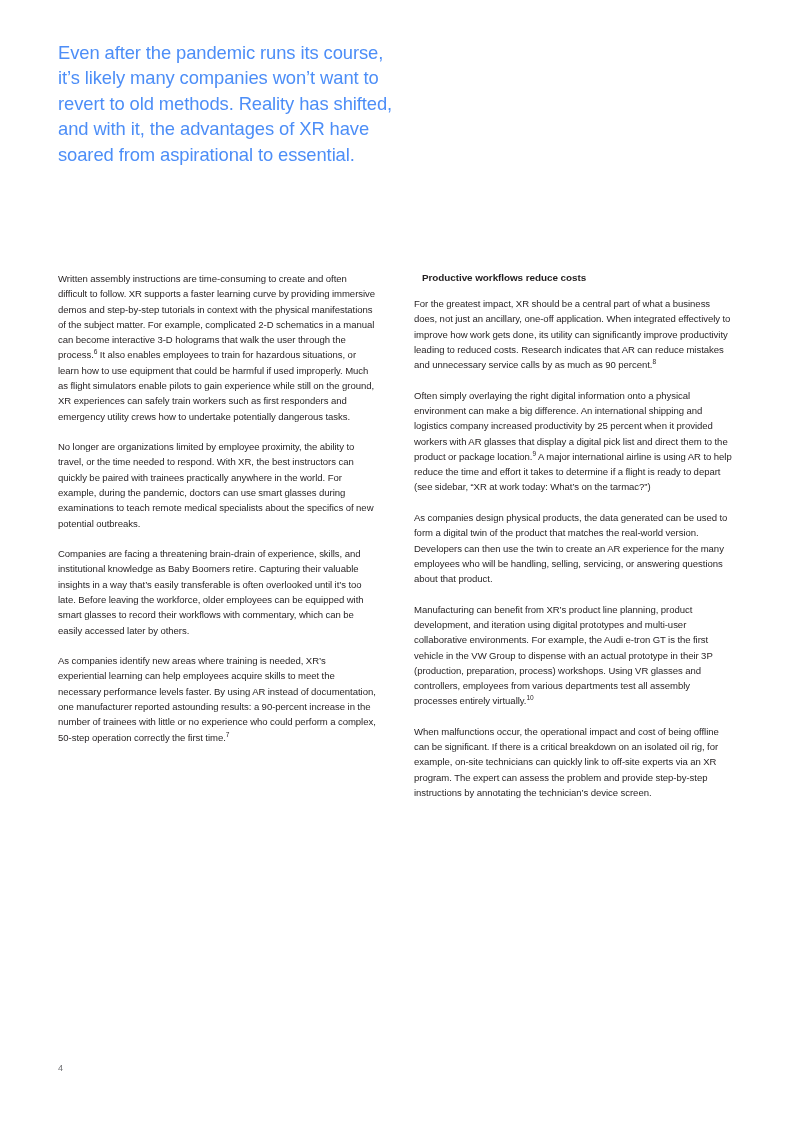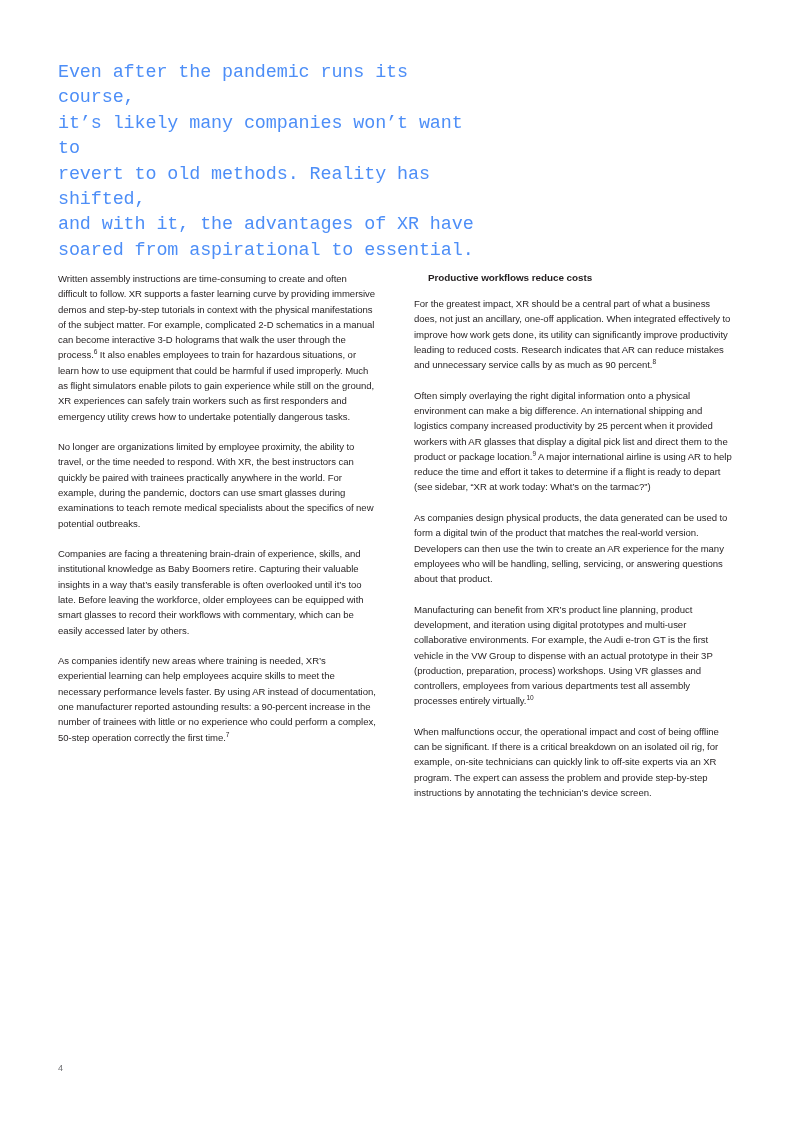--- a/index.html
+++ b/index.html
@@ -17,29 +17,28 @@
     width: 793px;
     height: 1122px;
     background: #ffffff;
     overflow: hidden;
     box-sizing: border-box;
   }
   
   .headline {
     position: absolute;
     left: 58px;
-    top: 60px;
+    top: 40px;
     width: 430px;
     color: #4d8ef7;
     font-size: 18.4px;
     line-height: 25.4px;
     font-weight: 400;
     letter-spacing: -0.1px;
     white-space: pre-line;
-    font-family: Liberation Mono, monospace;
   }
   
   .columns {
     position: absolute;
     left: 58px;
     top: 271px;
     width: 675px;
     display: flex;
     gap: 38px;
     align-items: flex-start;
@@ -50,21 +49,21 @@
   }
   .col-right {
     width: 320px;
     flex: 0 0 320px;
   }
   .subhead {
     font-size: 9.9px;
     line-height: 14px;
     font-weight: 700;
     color: #231f20;
-    margin: 0 0 11px 14px;
+    margin: 0 0 11px 8px;
     letter-spacing: -0.05px;
   }
   p.para {
     margin: 0 0 15.2px 0;
     font-size: 9.55px;
     line-height: 15.3px;
     color: #231f20;
     letter-spacing: -0.04px;
     text-align: left;
     word-spacing: -0.15px;

